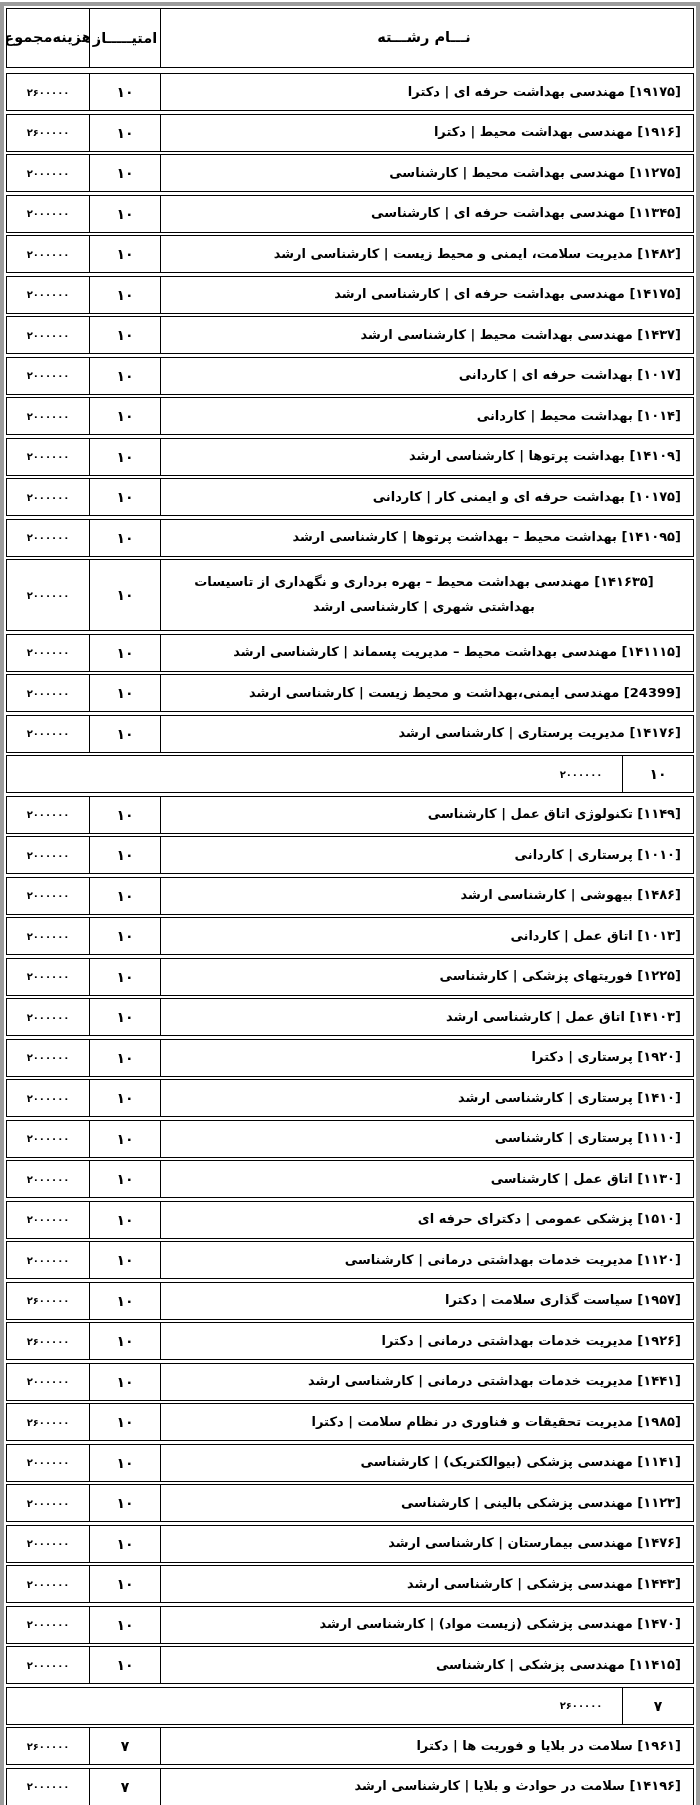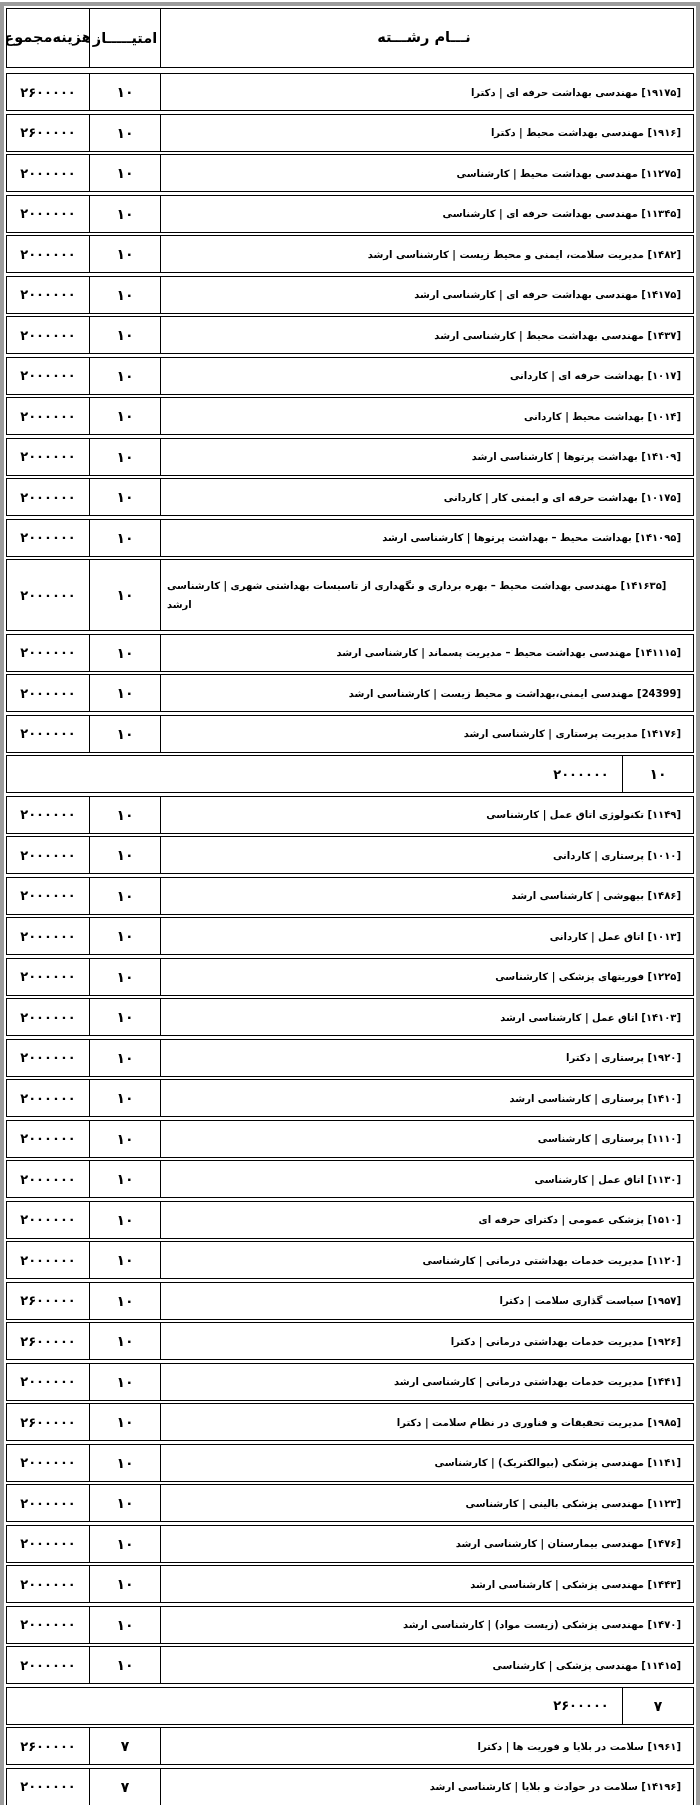--- a/index.html
+++ b/index.html
@@ -40,36 +40,36 @@
     align-items: center;
     justify-content: center;
     box-sizing: border-box;
     color: #000;
     font-weight: bold;
     overflow: hidden;
   }
   .cell.name {
     flex: 1 1 auto;
     justify-content: flex-start; 
-    text-align: left;
+    text-align: center;
     padding: 0 12px 0 6px;
-    font-size: 10px;
+    font-size: 13px;
     line-height: 1.9;
     border-left: 1.5px solid #000;
   }
   .cell.score {
     width: 71px;
     flex: 0 0 71px;
     font-size: 14px;
     border-left: 1.5px solid #000;
   }
   .cell.cost {
     width: 82px;
     flex: 0 0 82px;
-    font-size: 13px;
+    font-size: 10px;
     letter-spacing: 0.5px;
   }
   .trow.header .cell {
     font-size: 14.5px;
   }
   .hdr-cost {
     display: flex;
     flex-direction: row;
     align-items: flex-end;
     line-height: 1.6;

